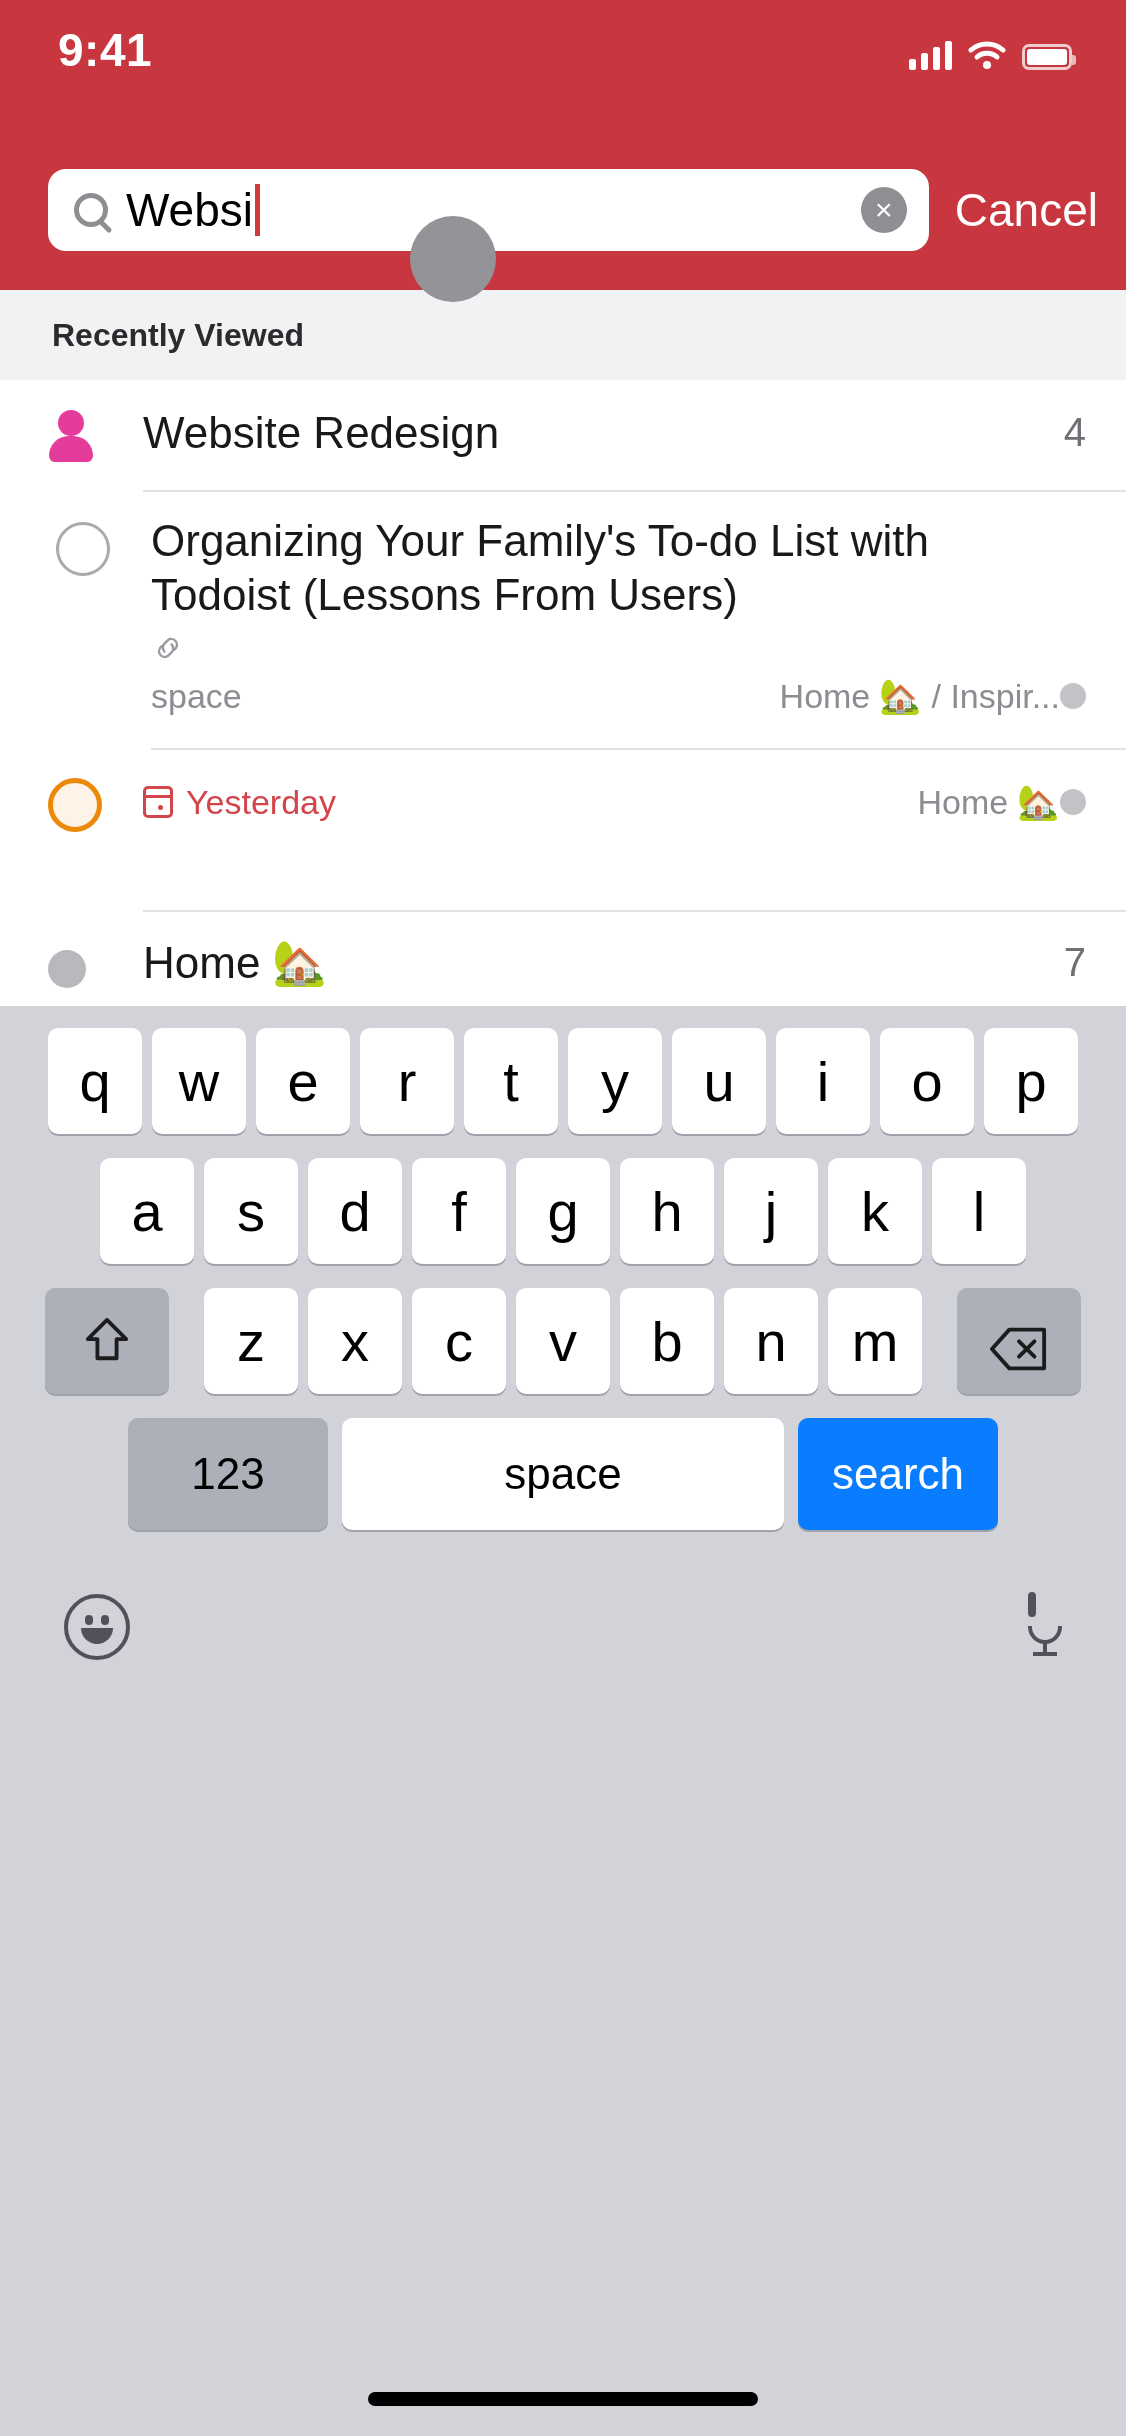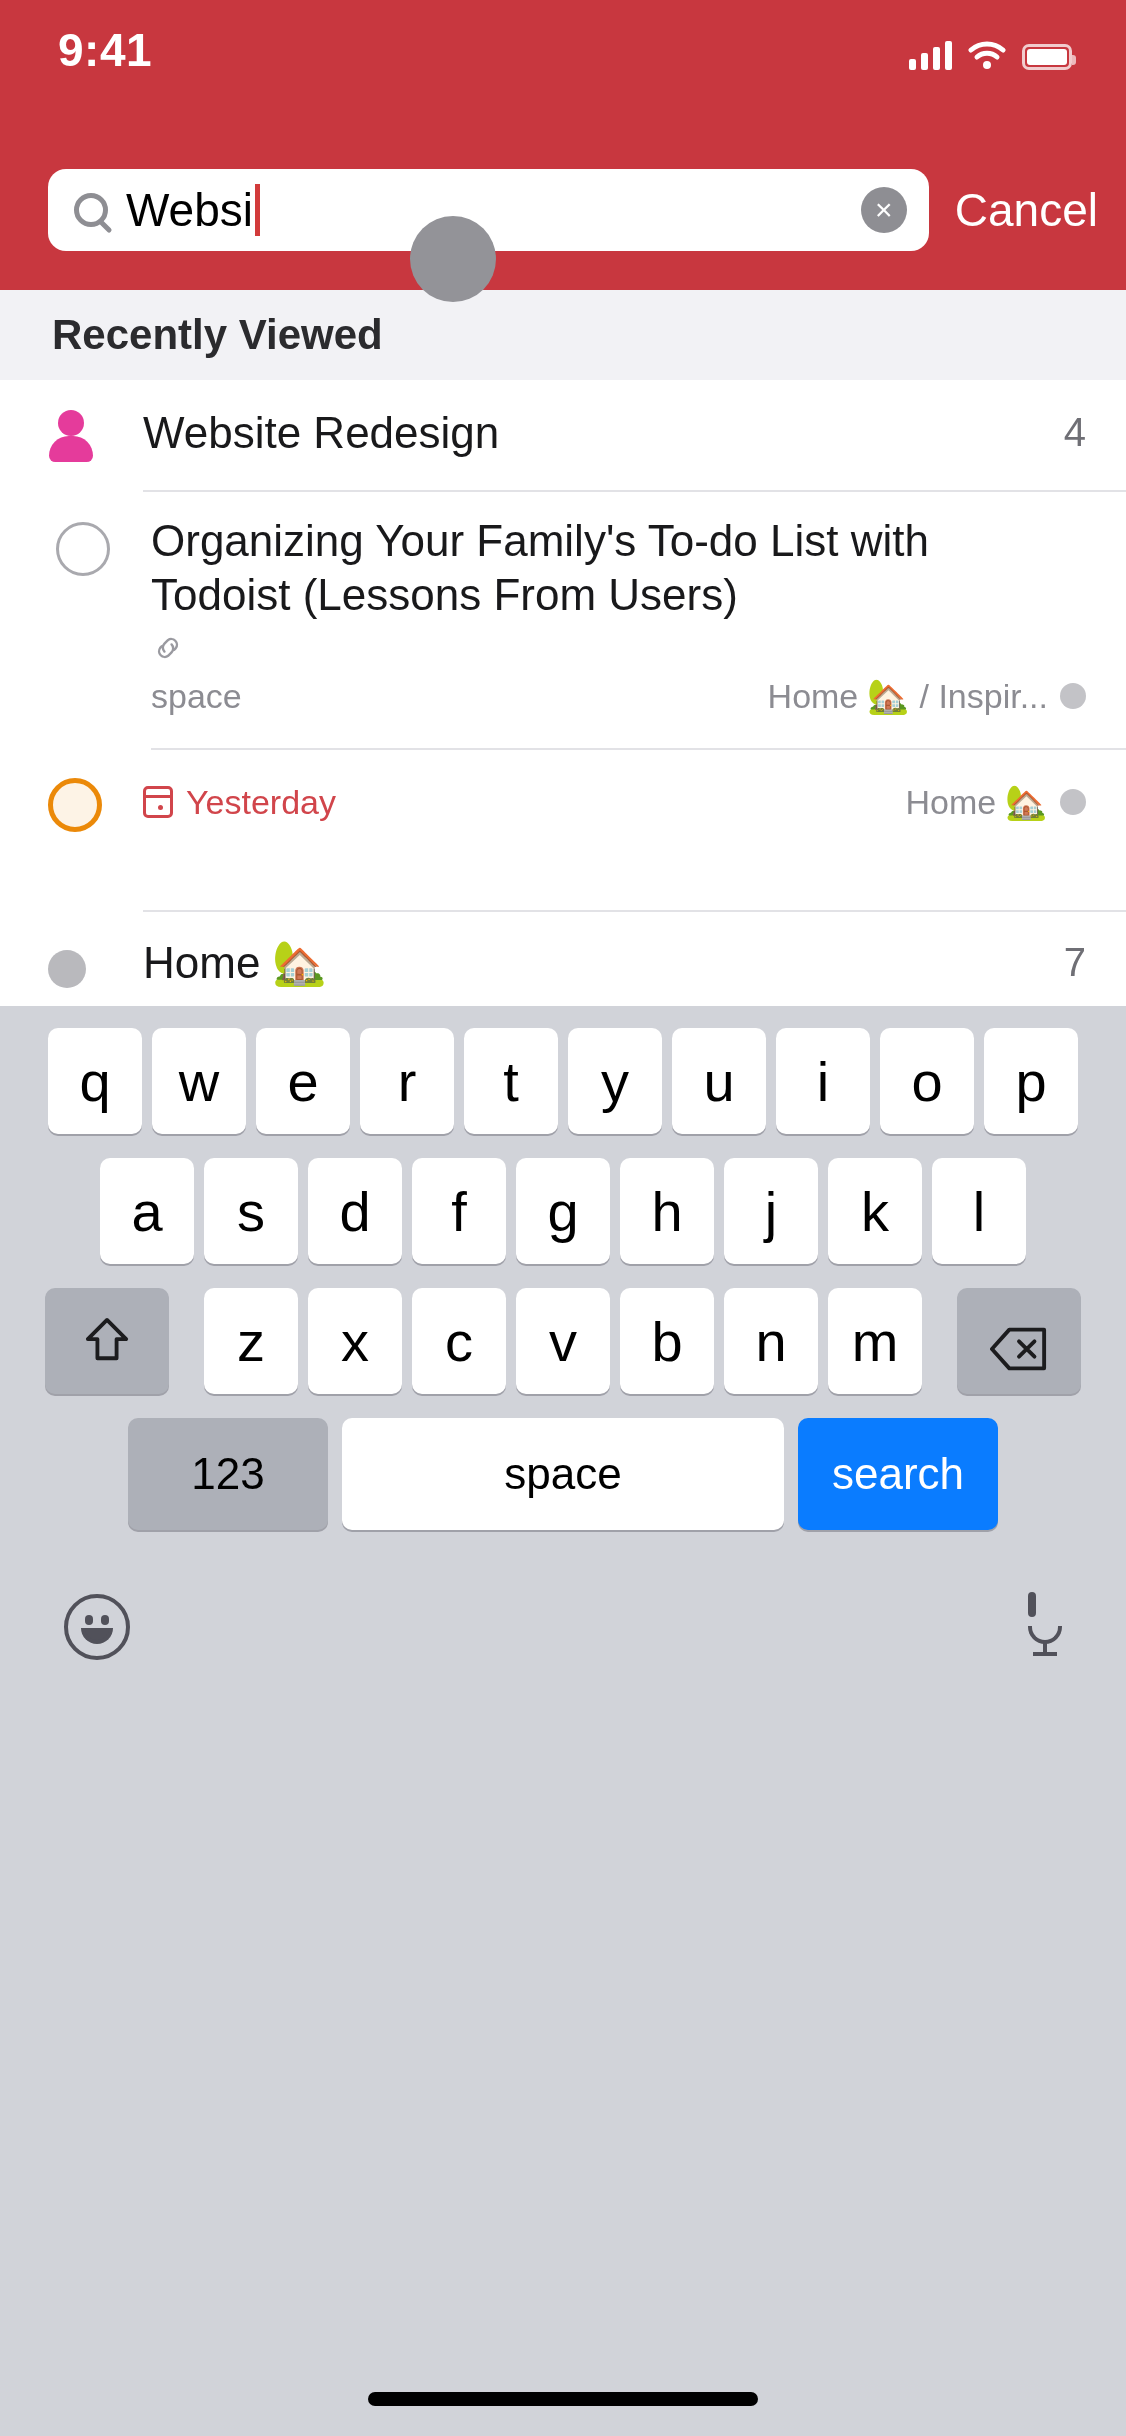--- a/index.html
+++ b/index.html
@@ -69,21 +69,21 @@
     font-family:"Liberation Sans", sans-serif;
   }
   .cancel { color:#fff; font-size:46px; white-space:nowrap; }
 
   
   .sectionbar {
     position:absolute; left:0; top:290px; width:1126px; height:90px;
     background:#f2f2f5; display:flex; align-items:center;
     padding:0 40px 0 52px; justify-content:space-between;
   }
-  .sectiontitle { font-size:42px; font-weight:bold; color:#2b2b2e; }
+  .sectiontitle { font-size:32px; font-weight:bold; color:#2b2b2e; }
   .avatarblob {
     width:86px; height:86px; border-radius:50%; background:#939398;
     position:absolute; left:410px; top:216px;
   }
 
   
   .list { position:absolute; left:0; top:380px; width:1126px; }
   .row { position:relative; display:flex; padding:0 40px 0 48px; }
   .lead { width:95px; flex:none; display:flex; justify-content:flex-start; padding-top:26px; }
   .rowbody { flex:1; min-width:0; padding-top:18px; padding-bottom:20px; }
@@ -97,21 +97,21 @@
   .checkcircle.orange { border:5px solid #eb8909; background:#fdf3e6; }
   .dotgray { width:38px; height:38px; border-radius:50%; background:#b9b9bd; margin-top:8px; }
 
   .title { font-size:44px; color:#19191b; line-height:1.22; }
   .title.multiline { padding-right:10px; }
   .count { font-size:40px; color:#6f6f75; align-self:center; padding-left:20px; }
   .rowtop { display:flex; justify-content:space-between; align-items:flex-start; }
 
   .metaline { display:flex; align-items:center; justify-content:space-between; margin-top:6px; }
   .metaleft { display:flex; align-items:center; gap:10px; font-size:34px; color:#8c8c92; }
-  .metaright { display:flex; align-items:center; gap:12px; font-size:34px; color:#8c8c92; }
+  .metaright { display:flex; align-items:center; font-size:34px; color:#8c8c92; }
   .metaright .dot { width:26px; height:26px; border-radius:50%; background:#c3c3c7; display:inline-block; }
   .duered { color:#d1454b; display:flex; align-items:center; gap:13px; font-size:34px; }
   .calicon {
     width:30px; height:32px; border:3px solid #d1454b; border-radius:5px; position:relative; flex:none;
   }
   .calicon::before{
     content:""; position:absolute; left:0; right:0; top:6px; height:3px; background:#d1454b;
   }
   .calicon::after{
     content:""; position:absolute; left:12px; top:16px; width:5px; height:5px; border-radius:50%; background:#d1454b;

